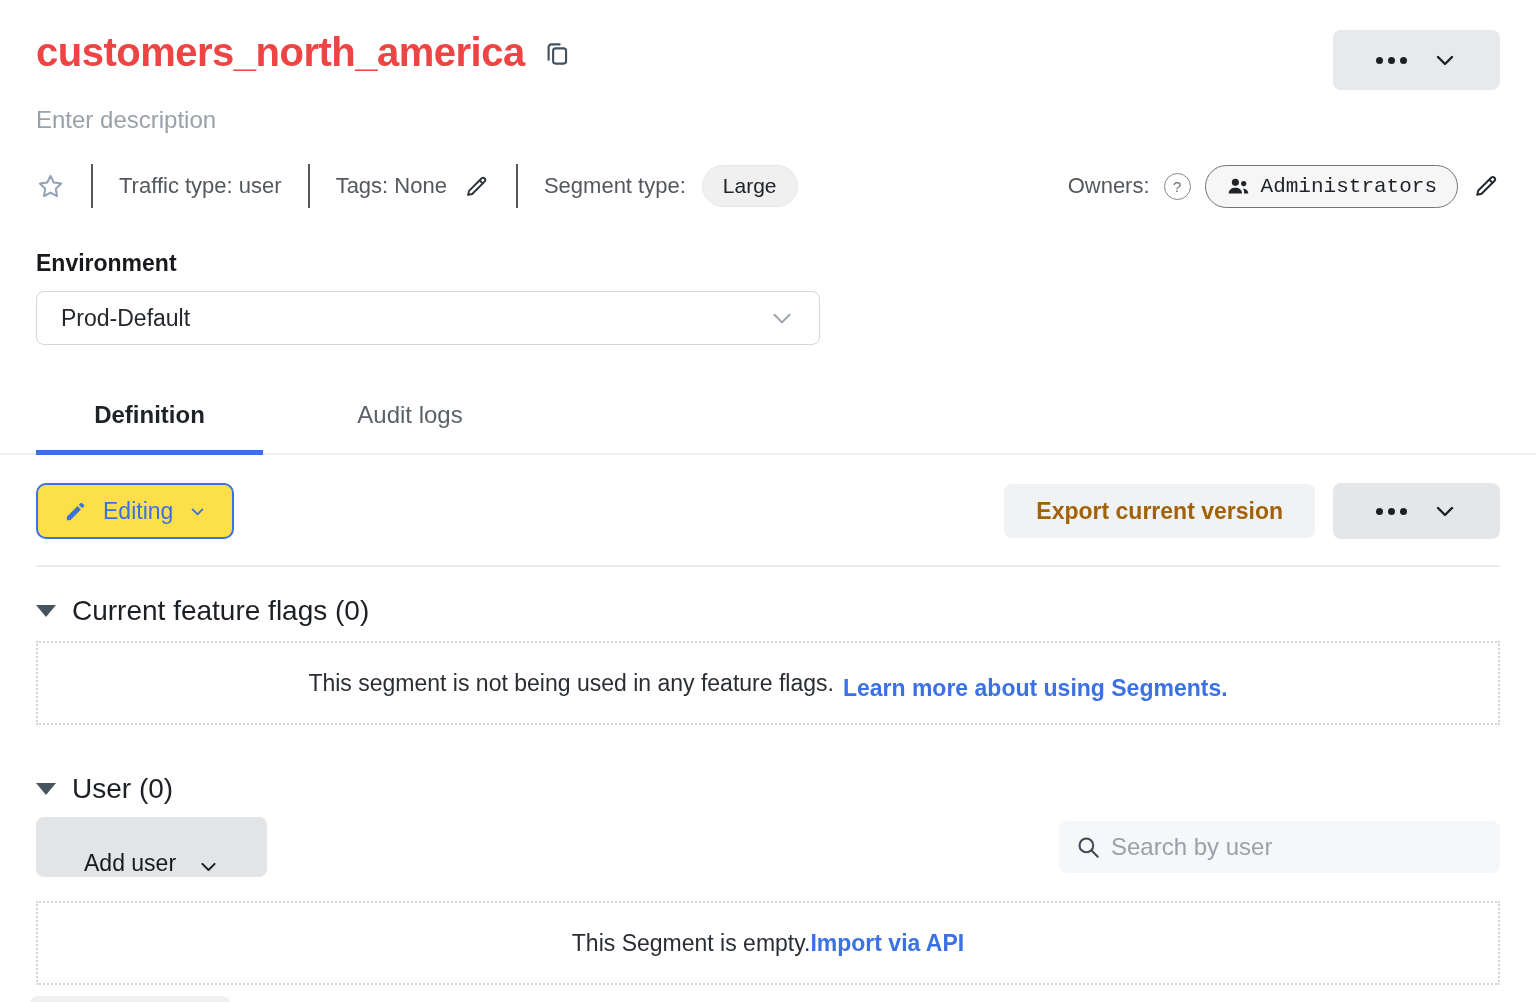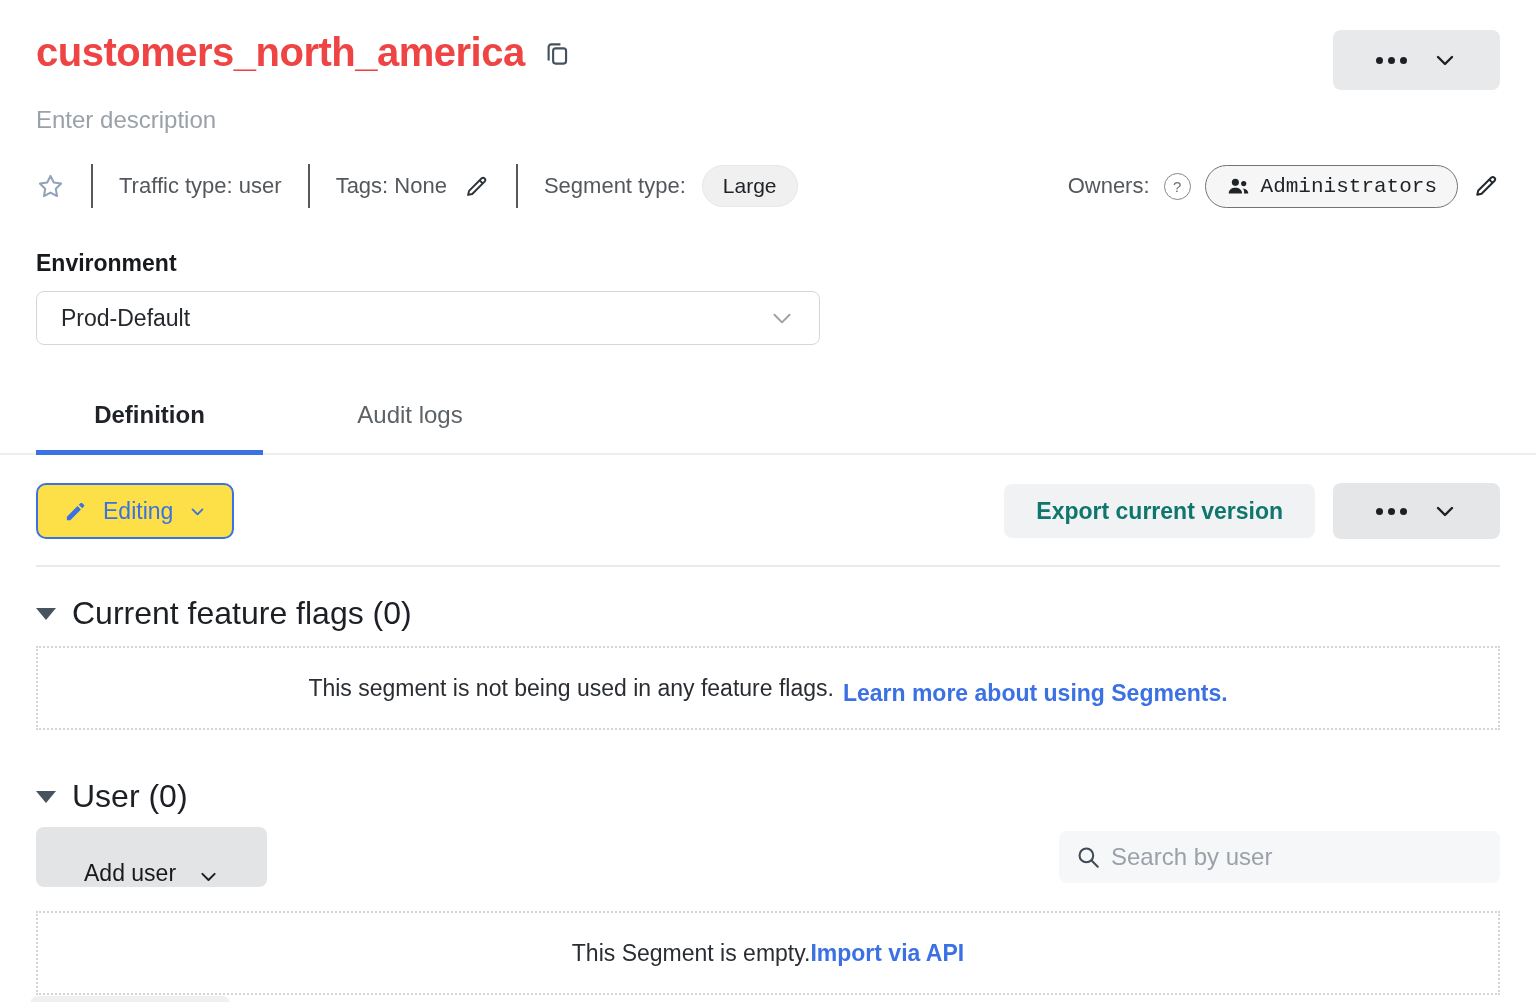--- a/index.html
+++ b/index.html
@@ -45,31 +45,31 @@
   .tab-definition { width: 227px; font-weight: 700; color: #1f2327; }
   .tab-audit { width: 218px; margin-left: 38px; color: #5d6267; }
   .tab-underline { position: absolute; left: 36px; bottom: -2px; width: 227px; height: 5px; background: #3b71e3; }
 
   
   .toolbar { margin-top: 28px; display: flex; align-items: center; }
   .btn-editing { height: 56px; padding: 0 26px; background: #fde047; border: 2px solid #3b71e3; border-radius: 10px;
                  color: #3b71e3; font-size: 23px; display: flex; align-items: center; gap: 16px; cursor: pointer; }
   .toolbar-spacer { flex: 1; }
   .btn-export { height: 54px; padding: 0 32px; background: #f1f2f3; border: none; border-radius: 8px;
-                color: #0f766e; font-size: 23px; font-weight: 600; cursor: pointer; }
+                color: #a16207; font-size: 23px; font-weight: 600; cursor: pointer; }
   .btn-more-sm { width: 167px; height: 56px; margin-left: 18px; background: #e5e6e7; }
   .divider { margin-top: 26px; height: 2px; background: #eaebed; }
 
   
   .section-header { display: flex; align-items: center; gap: 16px; cursor: pointer; }
   .sec-flags { margin-top: 28px; }
   .sec-user { margin-top: 48px; }
   .caret-down { width: 0; height: 0; border-left: 10px solid transparent; border-right: 10px solid transparent;
                 border-top: 12px solid #47545f; }
-  .section-title { font-size: 32px; color: #1c2024; }
+  .section-title { font-size: 28px; color: #1c2024; }
   .dotted-box { margin-top: 14px; border: 2px dotted #d4d4d5; min-height: 84px;
                 display: flex; align-items: center; justify-content: center; font-size: 23px; color: #2a2e33; }
   .dotted-box .link { color: #3b71e3; font-weight: 700; cursor: pointer; }
   .gap-left { margin-left: 9px; margin-top: 11px; }
 
   
   .user-controls { margin-top: 12px; display: flex; align-items: center; justify-content: space-between; }
   .btn-add-user { height: 60px; padding: 0 48px; background: #e3e4e5; border: none; border-radius: 8px;
                   font-size: 23px; color: #17191c; display: flex; align-items: flex-end; gap: 22px; cursor: pointer; }
   .search-box { width: 441px; height: 52px; background: #f6f7f8; border-radius: 8px;

